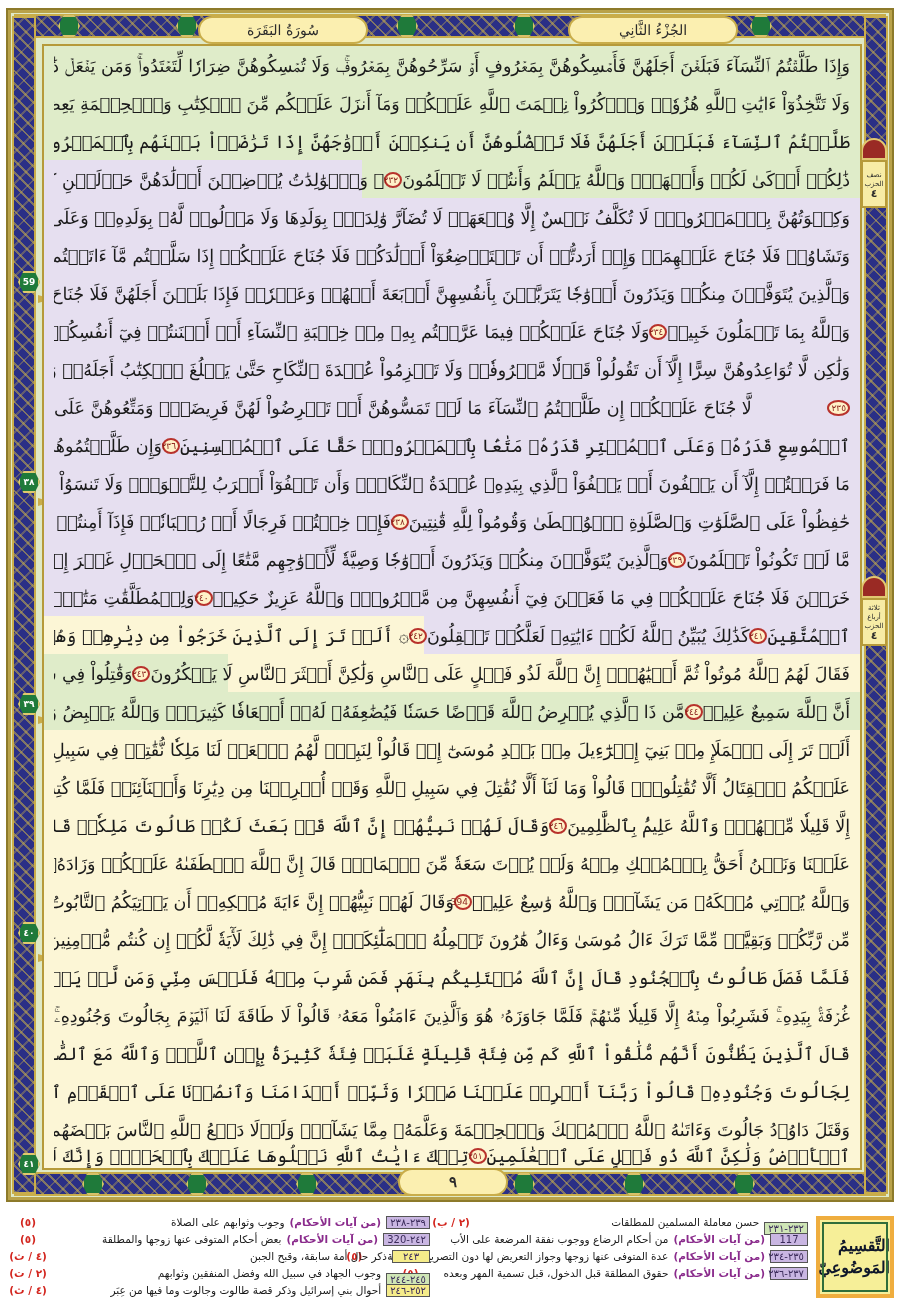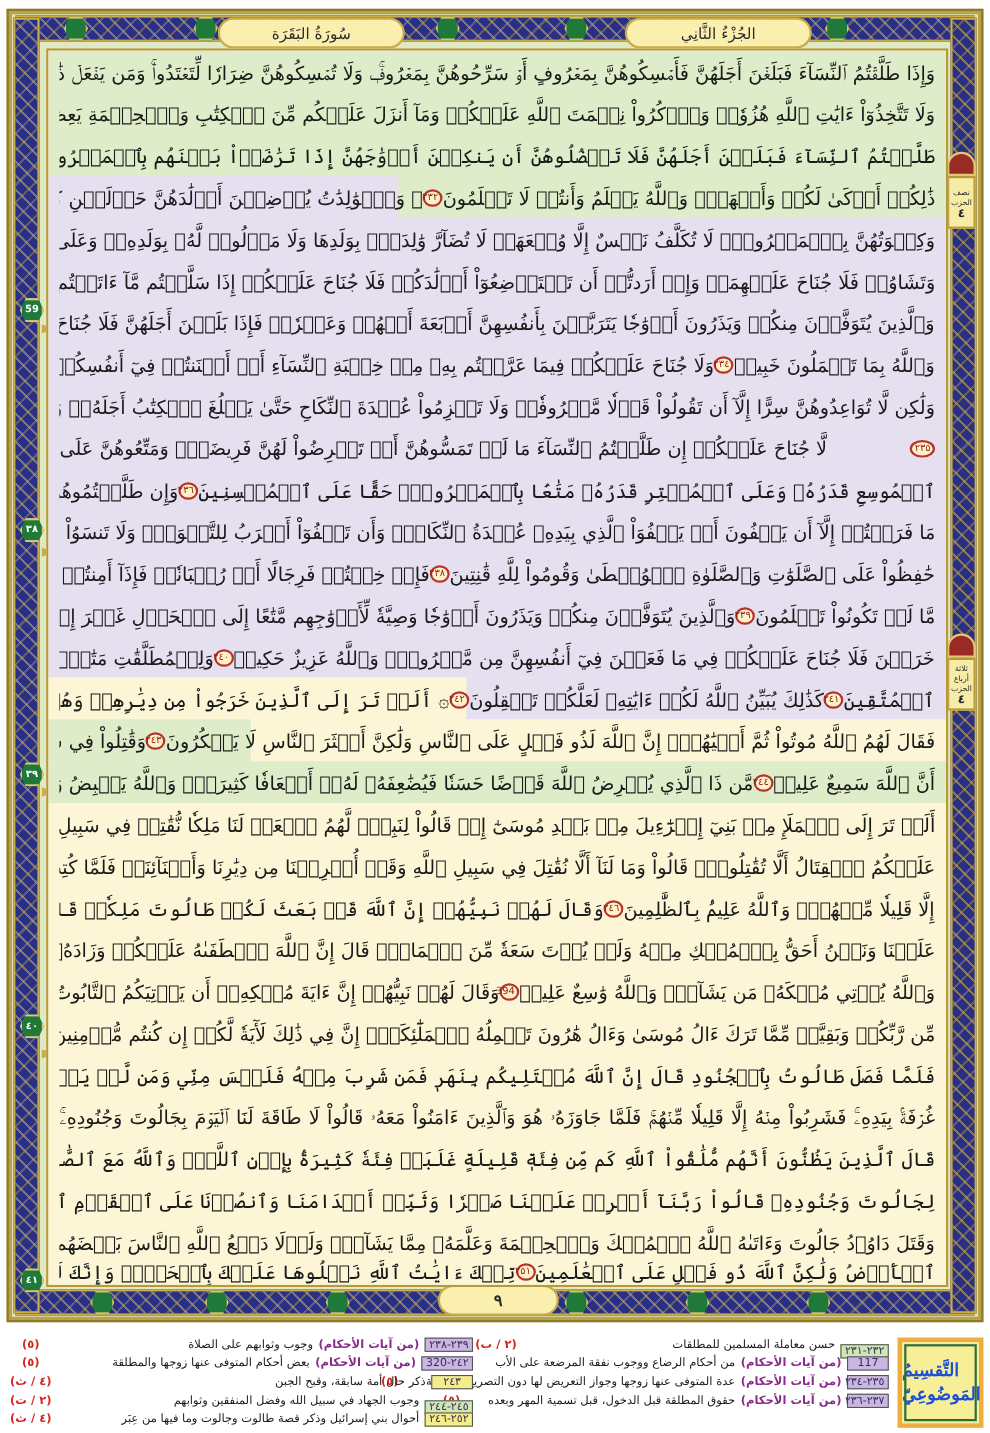--- a/index.html
+++ b/index.html
@@ -122,22 +122,22 @@
   
   .index-area {
     position: absolute; left: 0; top: 1208px; width: 900px; height: 95px;
     direction: rtl;
     font-family: "DejaVu Sans", sans-serif;
   }
   .index-title-box {
     position: absolute; right: 6px; top: 8px; width: 78px; height: 82px;
     background: #f6ef98; border: 4px solid #efad3e;
     outline: 2px solid #2f6e3a; outline-offset: -8px;
-    display: flex; flex-direction: column; align-items: flex-end; justify-content: center;
-    font-family: "DejaVu Serif", serif; font-size: 16px; font-weight: bold; color: #1d4ed8;
+    display: flex; flex-direction: column; align-items: flex-start; justify-content: center;
+    font-family: "DejaVu Serif", serif; font-size: 16px; font-weight: bold; color: #0f172a;
     line-height: 22px;
   }
   .index-col {
     position: absolute; top: 6px;
     display: flex; flex-direction: column; gap: 1px;
   }
   .index-col-right { right: 92px; width: 380px; }
   .index-col-left { right: 470px; width: 425px; }
   .index-row {
     height: 16px; display: flex; align-items: center; gap: 5px;

